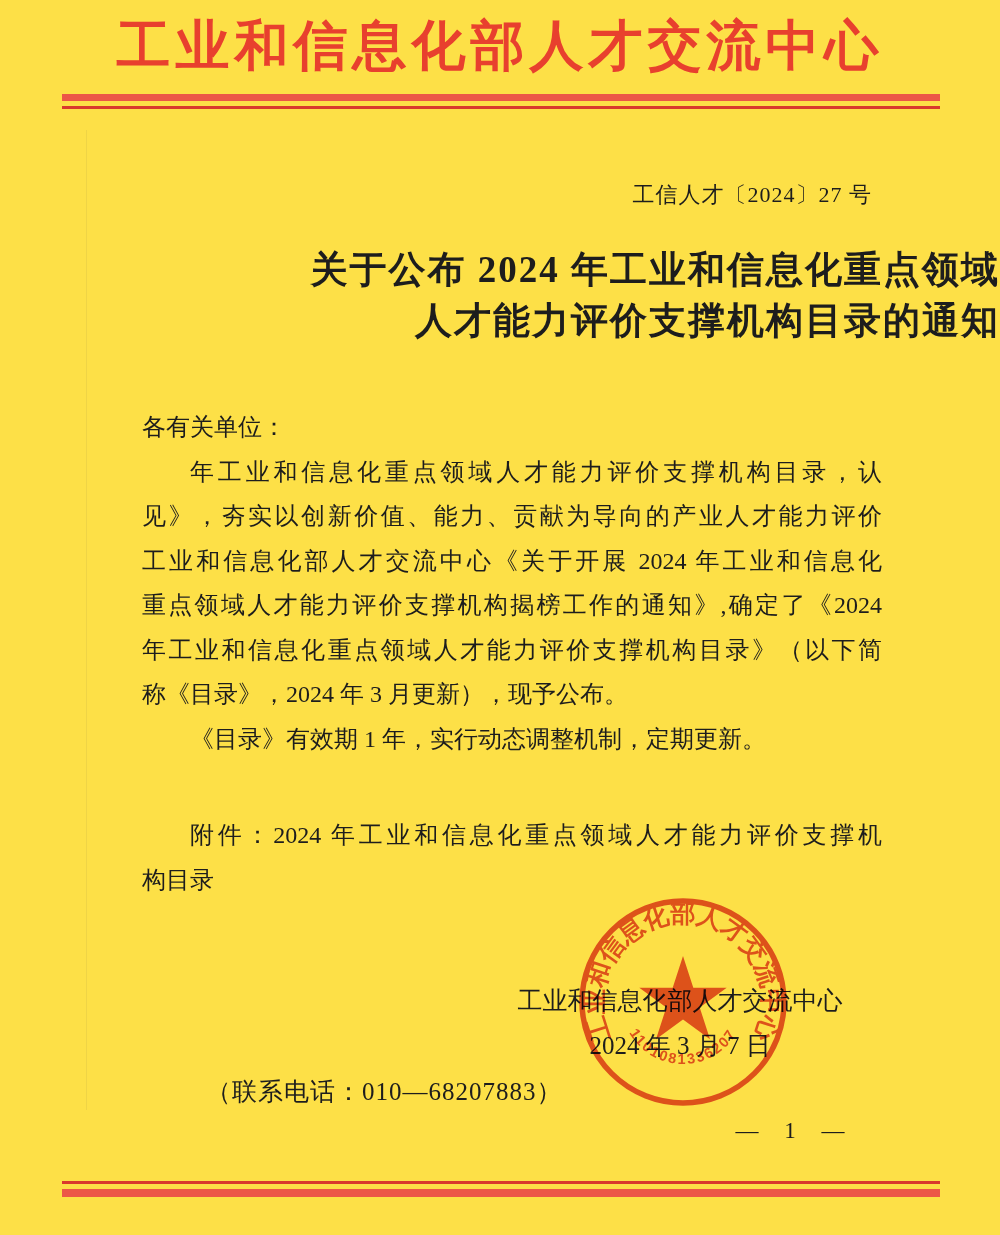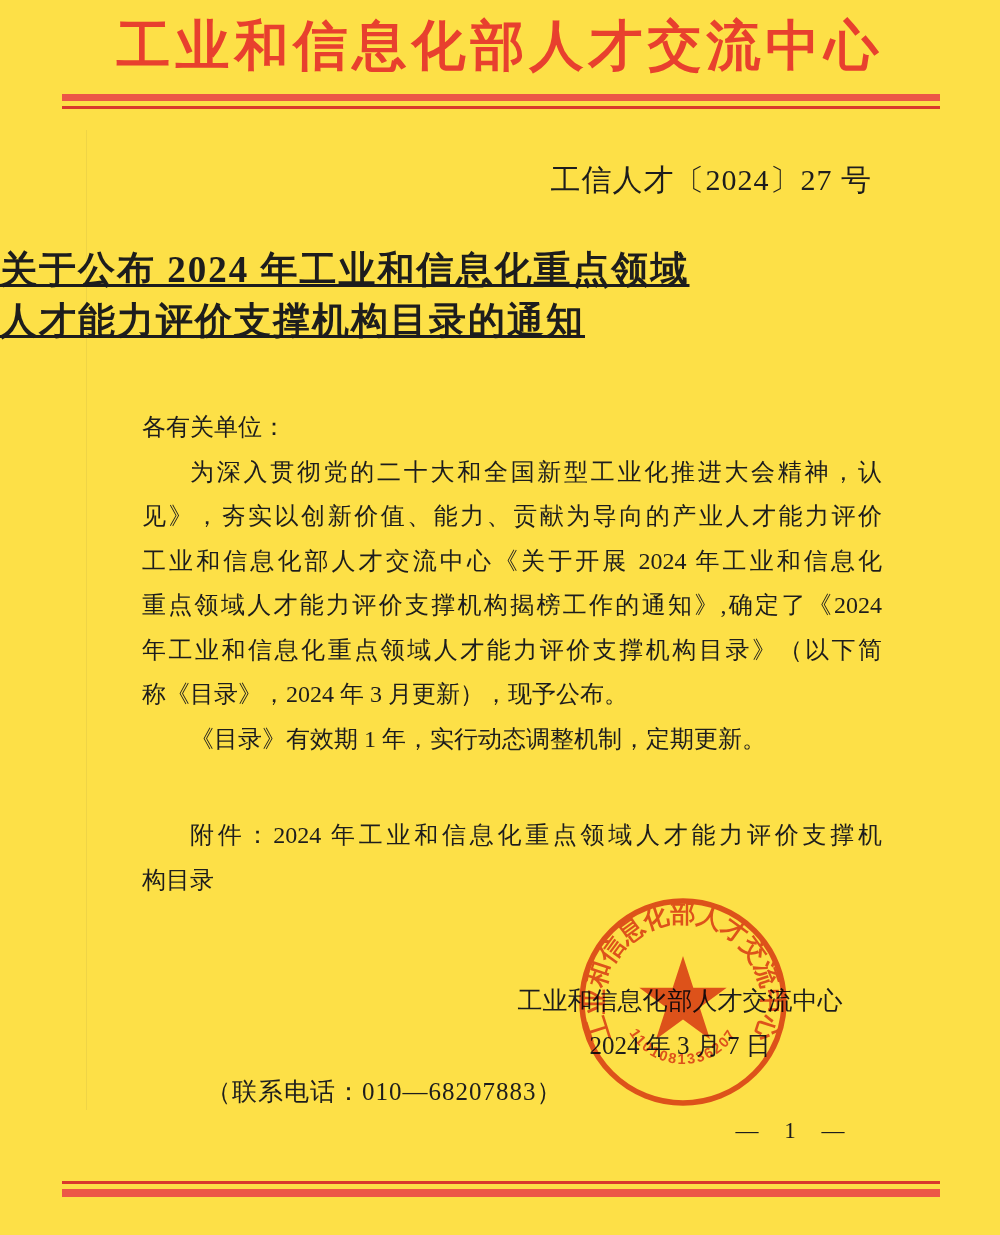--- a/index.html
+++ b/index.html
@@ -21,27 +21,27 @@
     text-align:center; font-size:54px; line-height:64px;
     font-weight:bold; color:#e8402e; letter-spacing:5px;
   }
   .rule { position:absolute; left:62px; width:878px; }
   .rule-top-thick    { top:94px;  height:7px; background:#ec5747; }
   .rule-top-thin     { top:106px; height:3px; background:#d93a2c; }
   .rule-bottom-thin  { top:1181px; height:3px; background:#d93a2c; }
   .rule-bottom-thick { top:1189px; height:8px; background:#ec5747; }
 
   .doc-number {
-    position:absolute; top:165px; right:128px;
-    font-size:30px; line-height:30px; letter-spacing:1px;
+    position:absolute; top:180px; right:128px;
+    font-size:22px; line-height:30px; letter-spacing:1px;
   }
   .doc-title {
     position:absolute; top:244px; left:0; width:100%;
-    text-align:left; font-weight:bold;
-    font-size:37px; line-height:51px; letter-spacing:2px;text-decoration:underline;
+    text-align:right; font-weight:bold;
+    font-size:37px; line-height:51px; letter-spacing:2px;
   }
   .content {
     position:absolute; left:142px; top:405px; width:740px;
     font-size:24px; line-height:44.5px;
   }
   .line { white-space:nowrap; }
   .j { white-space:normal; text-align:justify; text-align-last:justify; }
   .ind { padding-left:48px; }
   .attach1 { margin-top:52px; }
 
@@ -76,21 +76,21 @@
 
   <div class="doc-number">工信人才〔2024〕27 号</div>
 
   <div class="doc-title">
     <div>关于公布 2024 年工业和信息化重点领域</div>
     <div>人才能力评价支撑机构目录的通知</div>
   </div>
 
   <div class="content">
     <div class="line">各有关单位：</div>
-    <div class="line j ind">为深入贯彻党的二十大和全国新型工业化推进大会精神，认</div>
+    <div class="line j ind">年工业和信息化重点领域人才能力评价支撑机构目录，认</div>
     <div class="line j">见》，夯实以创新价值、能力、贡献为导向的产业人才能力评价</div>
     <div class="line j">工业和信息化部人才交流中心《关于开展 2024 年工业和信息化</div>
     <div class="line j">重点领域人才能力评价支撑机构揭榜工作的通知》,确定了《2024</div>
     <div class="line j">年工业和信息化重点领域人才能力评价支撑机构目录》（以下简</div>
     <div class="line">称《目录》，2024 年 3 月更新），现予公布。</div>
     <div class="line ind">《目录》有效期 1 年，实行动态调整机制，定期更新。</div>
     <div class="line j ind attach1">附件：2024 年工业和信息化重点领域人才能力评价支撑机</div>
     <div class="line">构目录</div>
   </div>
 

